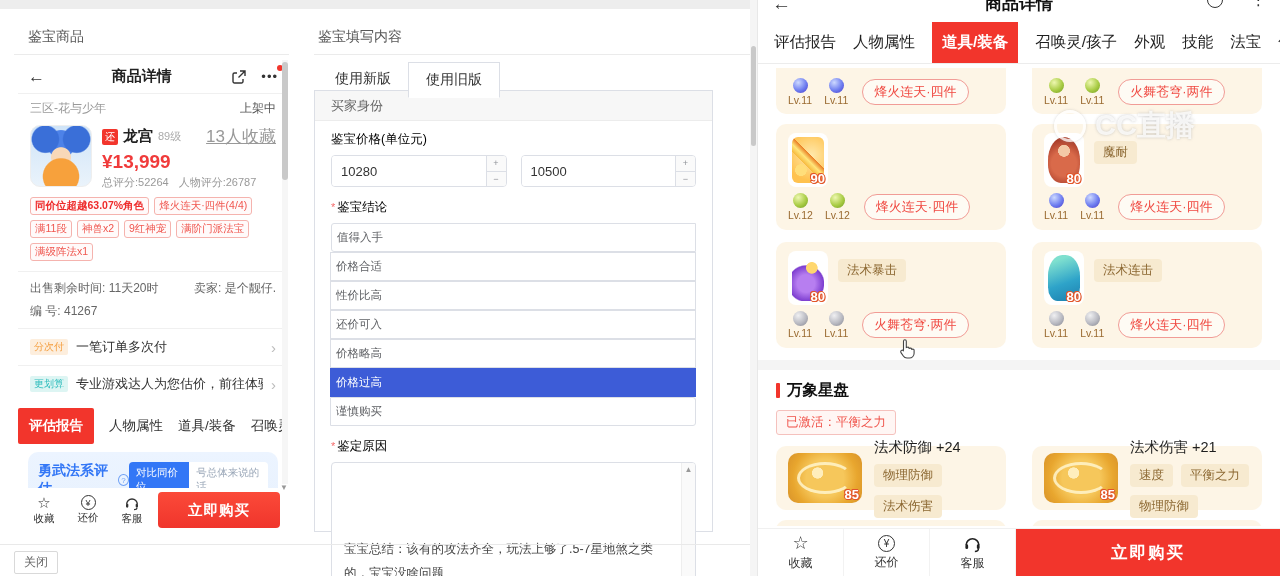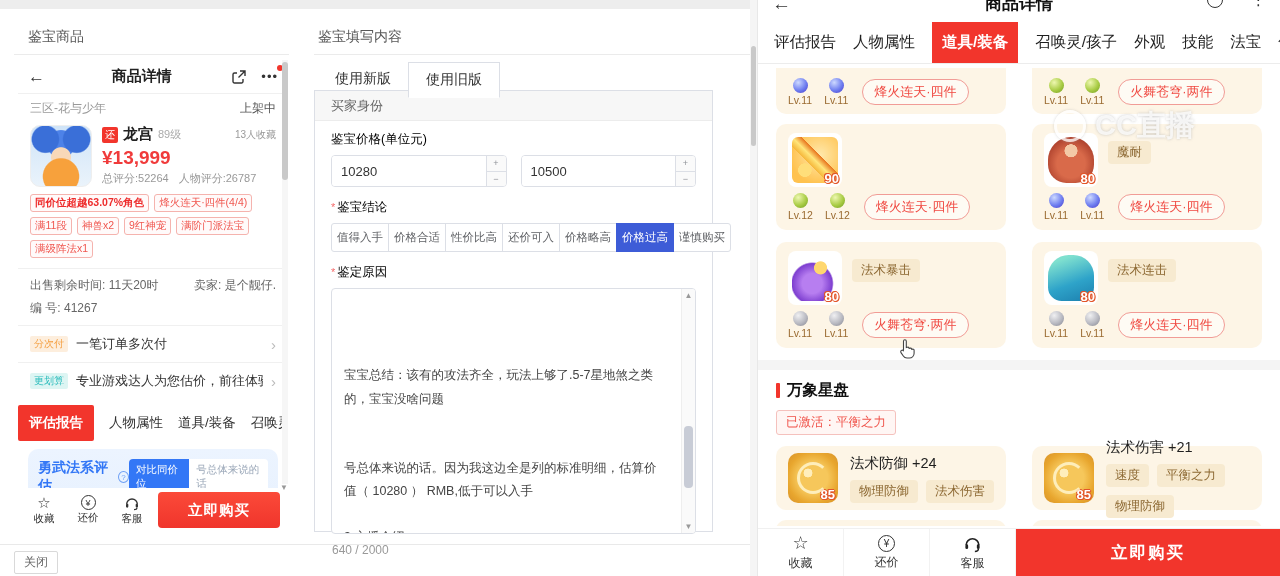--- a/index.html
+++ b/index.html
@@ -33,21 +33,21 @@
       radial-gradient(circle at 50% 52%, #f8d8b8 22%, transparent 24%),
       radial-gradient(circle at 24% 22%, #3a6fd8 20%, transparent 22%),
       radial-gradient(circle at 76% 22%, #3a6fd8 20%, transparent 22%),
       radial-gradient(circle at 50% 30%, #4d82e8 26%, transparent 28%),
       linear-gradient(180deg,#cfe4f8,#eaf3fb); }
   .pinfo { flex:1; min-width:0; }
   .pline1 { display:flex; align-items:center; gap:5px; }
   .bbadge { background:#f2352c; color:#fff; font-size:10px; padding:1px 3px; border-radius:2px; }
   .pname { font-size:15px; font-weight:700; color:#222; }
   .plevel { font-size:11px; color:#aaa; }
-  .pfav { margin-left:auto; font-size:10px; color:#999; }
+  .pfav { margin-left:auto; font-size:17px; color:#999;text-decoration:underline; }
   .pprice { color:#f03b3b; font-size:19px; font-weight:700; margin:3px 0 2px; }
   .pscores { font-size:11px; color:#999; display:flex; gap:10px; }
   .ptags { display:flex; flex-wrap:wrap; gap:5px; padding:7px 12px 10px; }
   .htag { font-size:10.5px; color:#f0564f; border:1px solid #f5b3ae; background:#fffafa; border-radius:3px; padding:1px 4px; white-space:nowrap; }
   .htag.strong { color:#ee2b2b; font-weight:700; }
   .sale { border-top:1px solid #f0f0f0; padding:8px 12px; font-size:12px; color:#666; }
   .sale .l1 { display:flex; justify-content:space-between; }
   .sale .l2 { margin-top:6px; }
   .promo { border-top:1px solid #f0f0f0; display:flex; align-items:center; gap:8px; padding:9px 12px; }
   .ptag { font-size:10px; padding:1px 4px; border-radius:2px; flex:none; }
@@ -85,21 +85,21 @@
   .buyer-bar { height:30px; background:#f7f7f7; border-bottom:1px solid #ececec; line-height:30px; padding:0 16px; font-size:13px; color:#666; }
   .fb-body { padding:10px 16px 0; }
   .flabel { font-size:12.5px; color:#000000; margin-bottom:7px; }
   .flabel.req::before { content:"*"; color:#f56c6c; margin-right:2px; font-size:11px; }
   .price-row { display:flex; gap:14px; margin-bottom:12px; }
   .num-input { flex:1; height:32px; border:1px solid #dcdfe6; border-radius:4px; display:flex; overflow:hidden; }
   .num-input input { flex:1; min-width:0; border:none; outline:none; padding:0 9px; font-size:13px; color:#333; }
   .stepper { width:20px; border-left:1px solid #dcdfe6; display:flex; flex-direction:column; background:#fafafa; }
   .step { flex:1; display:flex; align-items:center; justify-content:center; font-size:9px; color:#909399; }
   .step + .step { border-top:1px solid #dcdfe6; }
-  .concl-row { display:flex; margin-bottom:12px; }
+  .concl-row { display:flex; margin-bottom:12px;flex-direction:column; }
   .copt { padding:6px 5px; font-size:11.5px; color:#606266; border:1px solid #dcdfe6; background:#fff; margin-left:-1px; white-space:nowrap; }
   .copt:first-child { margin-left:0; border-radius:3px 0 0 3px; }
   .copt:last-child { border-radius:0 3px 3px 0; }
   .copt.selected { background:#3d5cd7; border-color:#3d5cd7; color:#fff; position:relative; z-index:1; }
   .reason-box { position:relative; height:246px; border:1px solid #dcdfe6; border-radius:4px; overflow:hidden; background:#fff; }
   .reason-text { position:absolute; inset:0; right:15px; padding:6px 12px; font-size:12.5px; line-height:1.85; color:#444; white-space:pre-wrap; overflow:hidden; }
   .fake-scroll { position:absolute; top:0; right:0; bottom:0; width:14px; background:#fafafa; border-left:1px solid #eee; }
   .fs-arrow { position:absolute; left:0; right:0; text-align:center; font-size:8px; color:#999; }
   .fs-arrow.up { top:2px; } .fs-arrow.down { bottom:2px; }
   .fs-thumb { position:absolute; left:2px; width:9px; top:56%; height:62px; background:#c8ccd6; border-radius:4px; }
@@ -115,21 +115,21 @@
   .dots-ic { font-size:15px; color:#333; }
   .rtabs { display:flex; align-items:stretch; gap:17px; padding:0 16px; height:42px; border-bottom:1px solid #ececec; }
   .rtab { display:flex; align-items:center; font-size:15.5px; color:#1f1f1f; white-space:nowrap; }
   .rtab.active { background:#f2352c; color:#fff; padding:0 10px; font-weight:700; }
   .rcontent { position:relative; padding:4px 18px 0; height:462px; overflow:hidden; }
   .erow { display:flex; gap:26px; margin-bottom:12px; }
   .ecard { flex:1; background:#fdf5e6; border-radius:10px; padding:9px 12px; min-width:0; }
   .clip { height:46px; overflow:hidden; margin-bottom:10px; }
   .clip .ecard { border-radius:0 0 10px 10px; padding-top:4px; }
   .topline { display:flex; gap:10px; }
-  .tile { width:54px; height:54px; background:#fff; border-radius:8px; position:relative; flex:none; overflow:hidden; }
+  .tile { width:40px; height:54px; background:#fff; border-radius:8px; position:relative; flex:none; overflow:hidden; }
   .tile .art { position:absolute; inset:4px; border-radius:6px; }
   .art.weapon { background:
       radial-gradient(circle at 28% 72%, #ffde7a 14%, transparent 15%),
       linear-gradient(45deg, transparent 40%, #f6b83c 40%, #ffe57a 50%, #e8771f 60%, transparent 60%),
       radial-gradient(circle at 60% 40%, #ffe9ad, #ffc24f 75%); }
   .art.armor { border-radius:50% 50% 40% 40%; background:
       radial-gradient(circle at 50% 30%, #f3c9a6 16%, transparent 17%),
       radial-gradient(circle at 50% 58%, #d96a4a 40%, #a93d2a 78%); }
   .art.accessory { background:
       radial-gradient(circle at 62% 28%, #ffd76e 14%, transparent 16%),
@@ -148,21 +148,21 @@
   .orb.green { background:radial-gradient(circle at 35% 30%, #eef7b0, #a9cc45 55%, #6f9a1f); }
   .orb.grey { background:radial-gradient(circle at 35% 30%, #f0f0f2, #b9bac2 55%, #83848e); }
   .gem-lv { font-size:10.5px; color:#9a6a30; }
   .setpill { margin-left:14px; border:1px solid #f19c96; color:#f04a42; font-size:13px; border-radius:999px; padding:3px 11px; background:rgba(255,255,255,.55); white-space:nowrap; }
   .sep-strip { height:10px; background:#f4f4f4; margin:2px -18px 10px; }
   .sec-head { display:flex; align-items:center; gap:7px; font-size:15.5px; font-weight:700; color:#111; margin:2px 0 9px; }
   .redbar { width:4px; height:15px; background:#f2352c; border-radius:1px; }
   .activated { display:inline-block; border:1px solid #f5c1bd; background:#fff6f4; color:#f0534a; font-size:12.5px; padding:3px 9px; border-radius:3px; margin-bottom:11px; }
   .arow { display:flex; gap:26px; margin-bottom:10px; }
   .acard { flex:1; background:#fdf5e6; border-radius:10px; padding:7px 12px; display:flex; gap:12px; align-items:center; height:64px; min-width:0; }
-  .medal { width:50px; height:50px; position:relative; border-radius:10px; flex:none;
+  .medal { width:74px; height:50px; position:relative; border-radius:10px; flex:none;
     background:radial-gradient(circle at 40% 40%, #ffeebc 10%, transparent 11%),
                radial-gradient(circle at 50% 50%, #f6c75b 42%, #e8a62e 72%, #d8922a); }
   .medal::after { content:""; position:absolute; inset:9px; border:3px solid rgba(255,245,205,.85); border-radius:50%; border-right-color:transparent; }
   .ainfo { min-width:0; }
   .ainfo .main { font-size:14.5px; color:#1f1f1f; }
   .ainfo .chips { padding-top:7px; }
   .rbar { position:absolute; left:0; right:0; bottom:0; height:48px; background:#fff; border-top:1px solid #f0f0f0; display:flex; }
   .rbar .act { width:86px; justify-content:center; font-size:12px; gap:2px; border-right:1px solid #f2f2f2; }
   .rbar .act .ic { font-size:18px; line-height:18px; height:19px; }
   .rbar .yen-ic { width:17px; height:17px; font-size:10px; }

